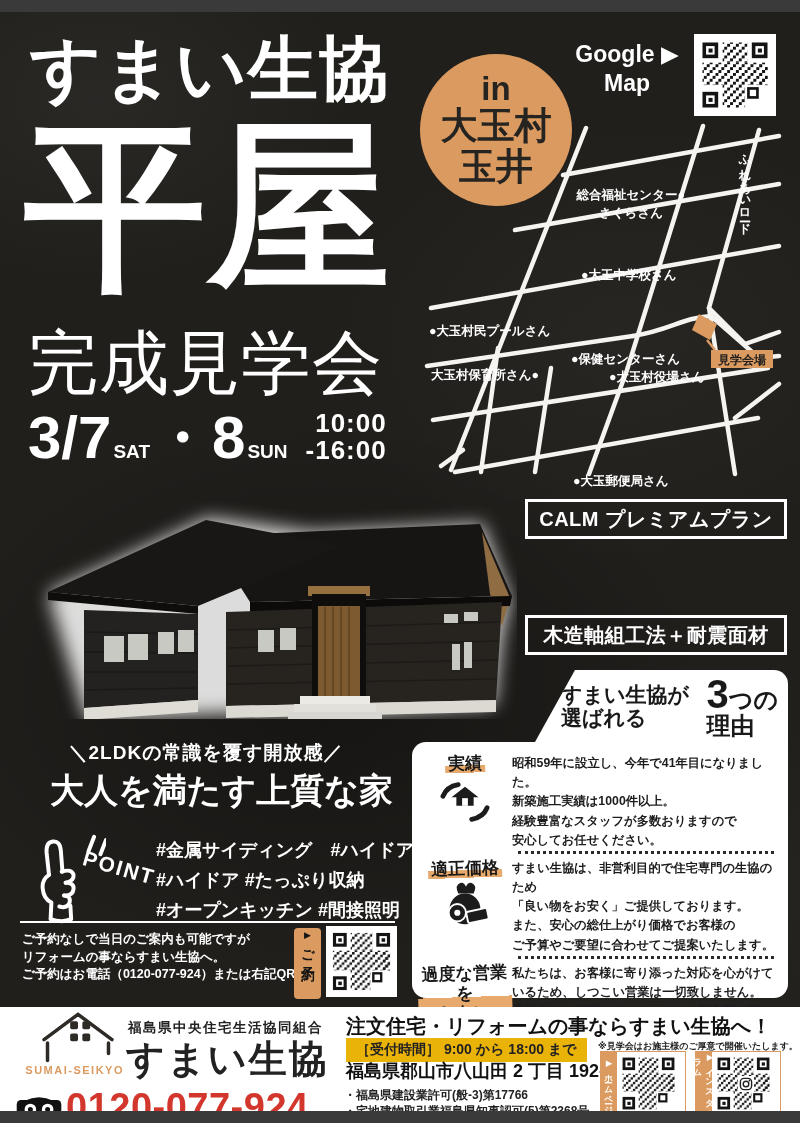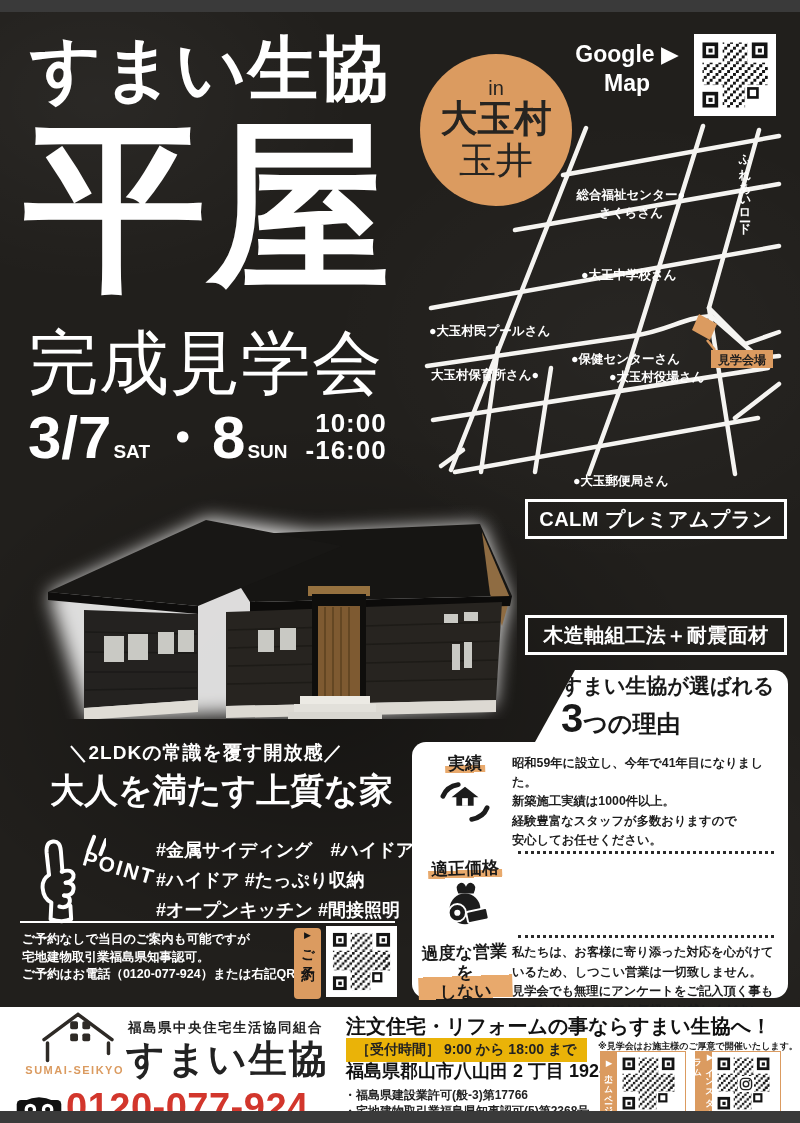--- a/index.html
+++ b/index.html
@@ -19,40 +19,40 @@
   .brand   {left:30px; top:22px;  font-size:70px;  font-weight:900; color:#fff; letter-spacing:1px; line-height:1;}
   .big-ttl {left:24px; top:104px; font-size:182px; font-weight:900; color:#fff; line-height:1; letter-spacing:2px;}
   .sub-ttl {left:28px; top:316px; font-size:70px;  font-weight:400; color:#fff; line-height:1; letter-spacing:1px;}
   .date-row{left:28px; top:398px; display:flex; align-items:flex-end; color:#fff;}
   .d-big  {font-size:60px; font-weight:900; line-height:.9;}
   .d-small{font-size:19px; font-weight:900; margin:0 2px 2px 2px;}
   .d-time {margin-left:16px; font-size:26px; font-weight:900; line-height:1.05; letter-spacing:1px; text-align:right;}
   
   .badge{left:420px; top:42px; width:152px; height:152px; border-radius:50%; background:#DB9B60;
          display:flex; flex-direction:column; align-items:center; justify-content:center; color:#262421; z-index:5;}
-  .badge .b-pre {font-size:20px; font-weight:400; line-height:1;text-align:center;}
+  .badge .b-pre {font-size:33px; font-weight:700; line-height:1;text-align:center;}
   .badge .b-l1  {font-size:37px; font-weight:900; line-height:1.15;}
-  .badge .b-l2  {font-size:37px; font-weight:400; line-height:1.1;}
+  .badge .b-l2  {font-size:37px; font-weight:700; line-height:1.1;}
   
   .gmap-txt{left:566px; top:28px; width:122px; text-align:center; color:#fff; font-size:23px; font-weight:900; line-height:1.25;}
   .gmap-qr {left:694px; top:22px; width:82px; height:82px; background:#fff; padding:4px;}
   
   .map-svg{left:423px; top:106px;}
   .map-label{font-weight:700; font-size:12.5px; fill:#fff; font-family:"Liberation Sans","DejaVu Sans",sans-serif;}
   .map-road-name{font-weight:700; font-size:12px; fill:#fff; writing-mode:vertical-rl; font-family:"Liberation Sans","DejaVu Sans",sans-serif;}
   .venue-txt{font-weight:900; font-size:12px; fill:#1d1d1d; font-family:"Liberation Sans","DejaVu Sans",sans-serif;}
   
   .house-svg{left:12px; top:462px;}
   
   .spec{left:525px; width:262px; height:40px; border:3px solid #fff; color:#fff;
         display:flex; align-items:center; justify-content:center; font-size:20px; font-weight:900; letter-spacing:.5px;}
   
   .rsn-head{left:535px; top:658px; width:253px; height:72px; background:#fff;
             clip-path:polygon(40px 0,100% 0,100% 100%,0 100%); border-radius:0 14px 0 0;
-            display:flex; flex-direction:column; align-items:flex-start; justify-content:center; padding-left:26px; color:#191919;}
+            display:flex; flex-direction:row; align-items:center; justify-content:center; padding-left:26px; color:#191919;}
   .rsn-head .h1{font-size:21px; font-weight:900; line-height:1.1;}
   .rsn-head .h2{font-weight:900; line-height:1;}
   .rsn-head .h2 .num{font-size:40px;}
   .rsn-head .h2 .rest{font-size:24px;}
   .rsn-body{left:412px; top:730px; width:376px; height:256px; background:#fff; border-radius:14px 0 14px 14px;
             display:flex; flex-direction:column; padding:8px 8px 6px 6px;}
   .rsn-row{display:flex; flex:1;}
   .rsn-side{width:94px; flex-shrink:0; text-align:center; padding-top:4px;}
   .rsn-label{display:inline-block; font-size:17px; font-weight:900; color:#191919; line-height:1.15; transform:rotate(-2deg);
              background:linear-gradient(transparent 56%, #E8A96C 56%, #E8A96C 94%, transparent 94%);
@@ -282,20 +282,24 @@
       <div class="rsn-side">
         <span class="rsn-label">適正価格</span><br>
         <svg class="rsn-icon" width="54" height="48" viewBox="0 0 56 50">
           <path d="M21,12 q-4,-9 2,-11 q4,-1 6,4 q2,-5 6,-4 q6,2 2,11 z" fill="#1c1c1c"></path>
           <circle cx="28" cy="28" r="16" fill="#1c1c1c"></circle>
           <rect x="30" y="29" width="22" height="12" rx="2" transform="rotate(-12 41 35)" fill="#1c1c1c" stroke="#fff" stroke-width="2"></rect>
           <circle cx="20" cy="32" r="9" fill="#1c1c1c" stroke="#fff" stroke-width="2"></circle>
           <circle cx="20" cy="32" r="3.2" fill="#fff"></circle>
         </svg>
       </div>
+      <div class="rsn-text">すまい生協は、非営利目的で住宅専門の生協のため
+「良い物をお安く」ご提供しております。
+また、安心の総仕上がり価格でお客様の
+ご予算やご要望に合わせてご提案いたします。</div>
     </div>
     <div class="dotted"></div>
     <div class="rsn-row">
       <div class="rsn-side">
         <span class="rsn-label">過度な営業を
 しない</span><br>
         <svg class="rsn-icon" width="50" height="44" viewBox="0 0 56 50">
           <circle cx="28" cy="12" r="10" fill="#1c1c1c"></circle>
           <path d="M8,49 q1,-21 20,-21 q19,0 20,21 z" fill="#1c1c1c"></path>
           <path d="M20,30 l8,8 8,-8" stroke="#fff" stroke-width="3" fill="none"></path>
@@ -325,21 +329,21 @@
   <div class="abs point-word">POINT</div>
   <div class="abs tags">
     <div>#金属サイディング　#ハイドア</div>
     <div>#ハイドア #たっぷり収納</div>
     <div>#オープンキッチン #間接照明</div>
   </div>
 
   <div class="abs rsv-line"></div>
   <div class="abs rsv-text">
     <div>ご予約なしで当日のご案内も可能ですが</div>
-    <div>宅地建物取引業福島県知事認可。</div>
+    <div>リフォームの事ならすまい生協へ。</div>
     <div>ご予約はお電話（0120-077-924）または右記QRから！</div>
   </div>
   <div class="abs rsv-tag">
     <span class="arr">▶</span>
     <span class="txt">ご予約</span>
   </div>
   <div class="abs rsv-qr">
     <svg width="65" height="65">
         <use href="#qr"></use>
       </svg>

